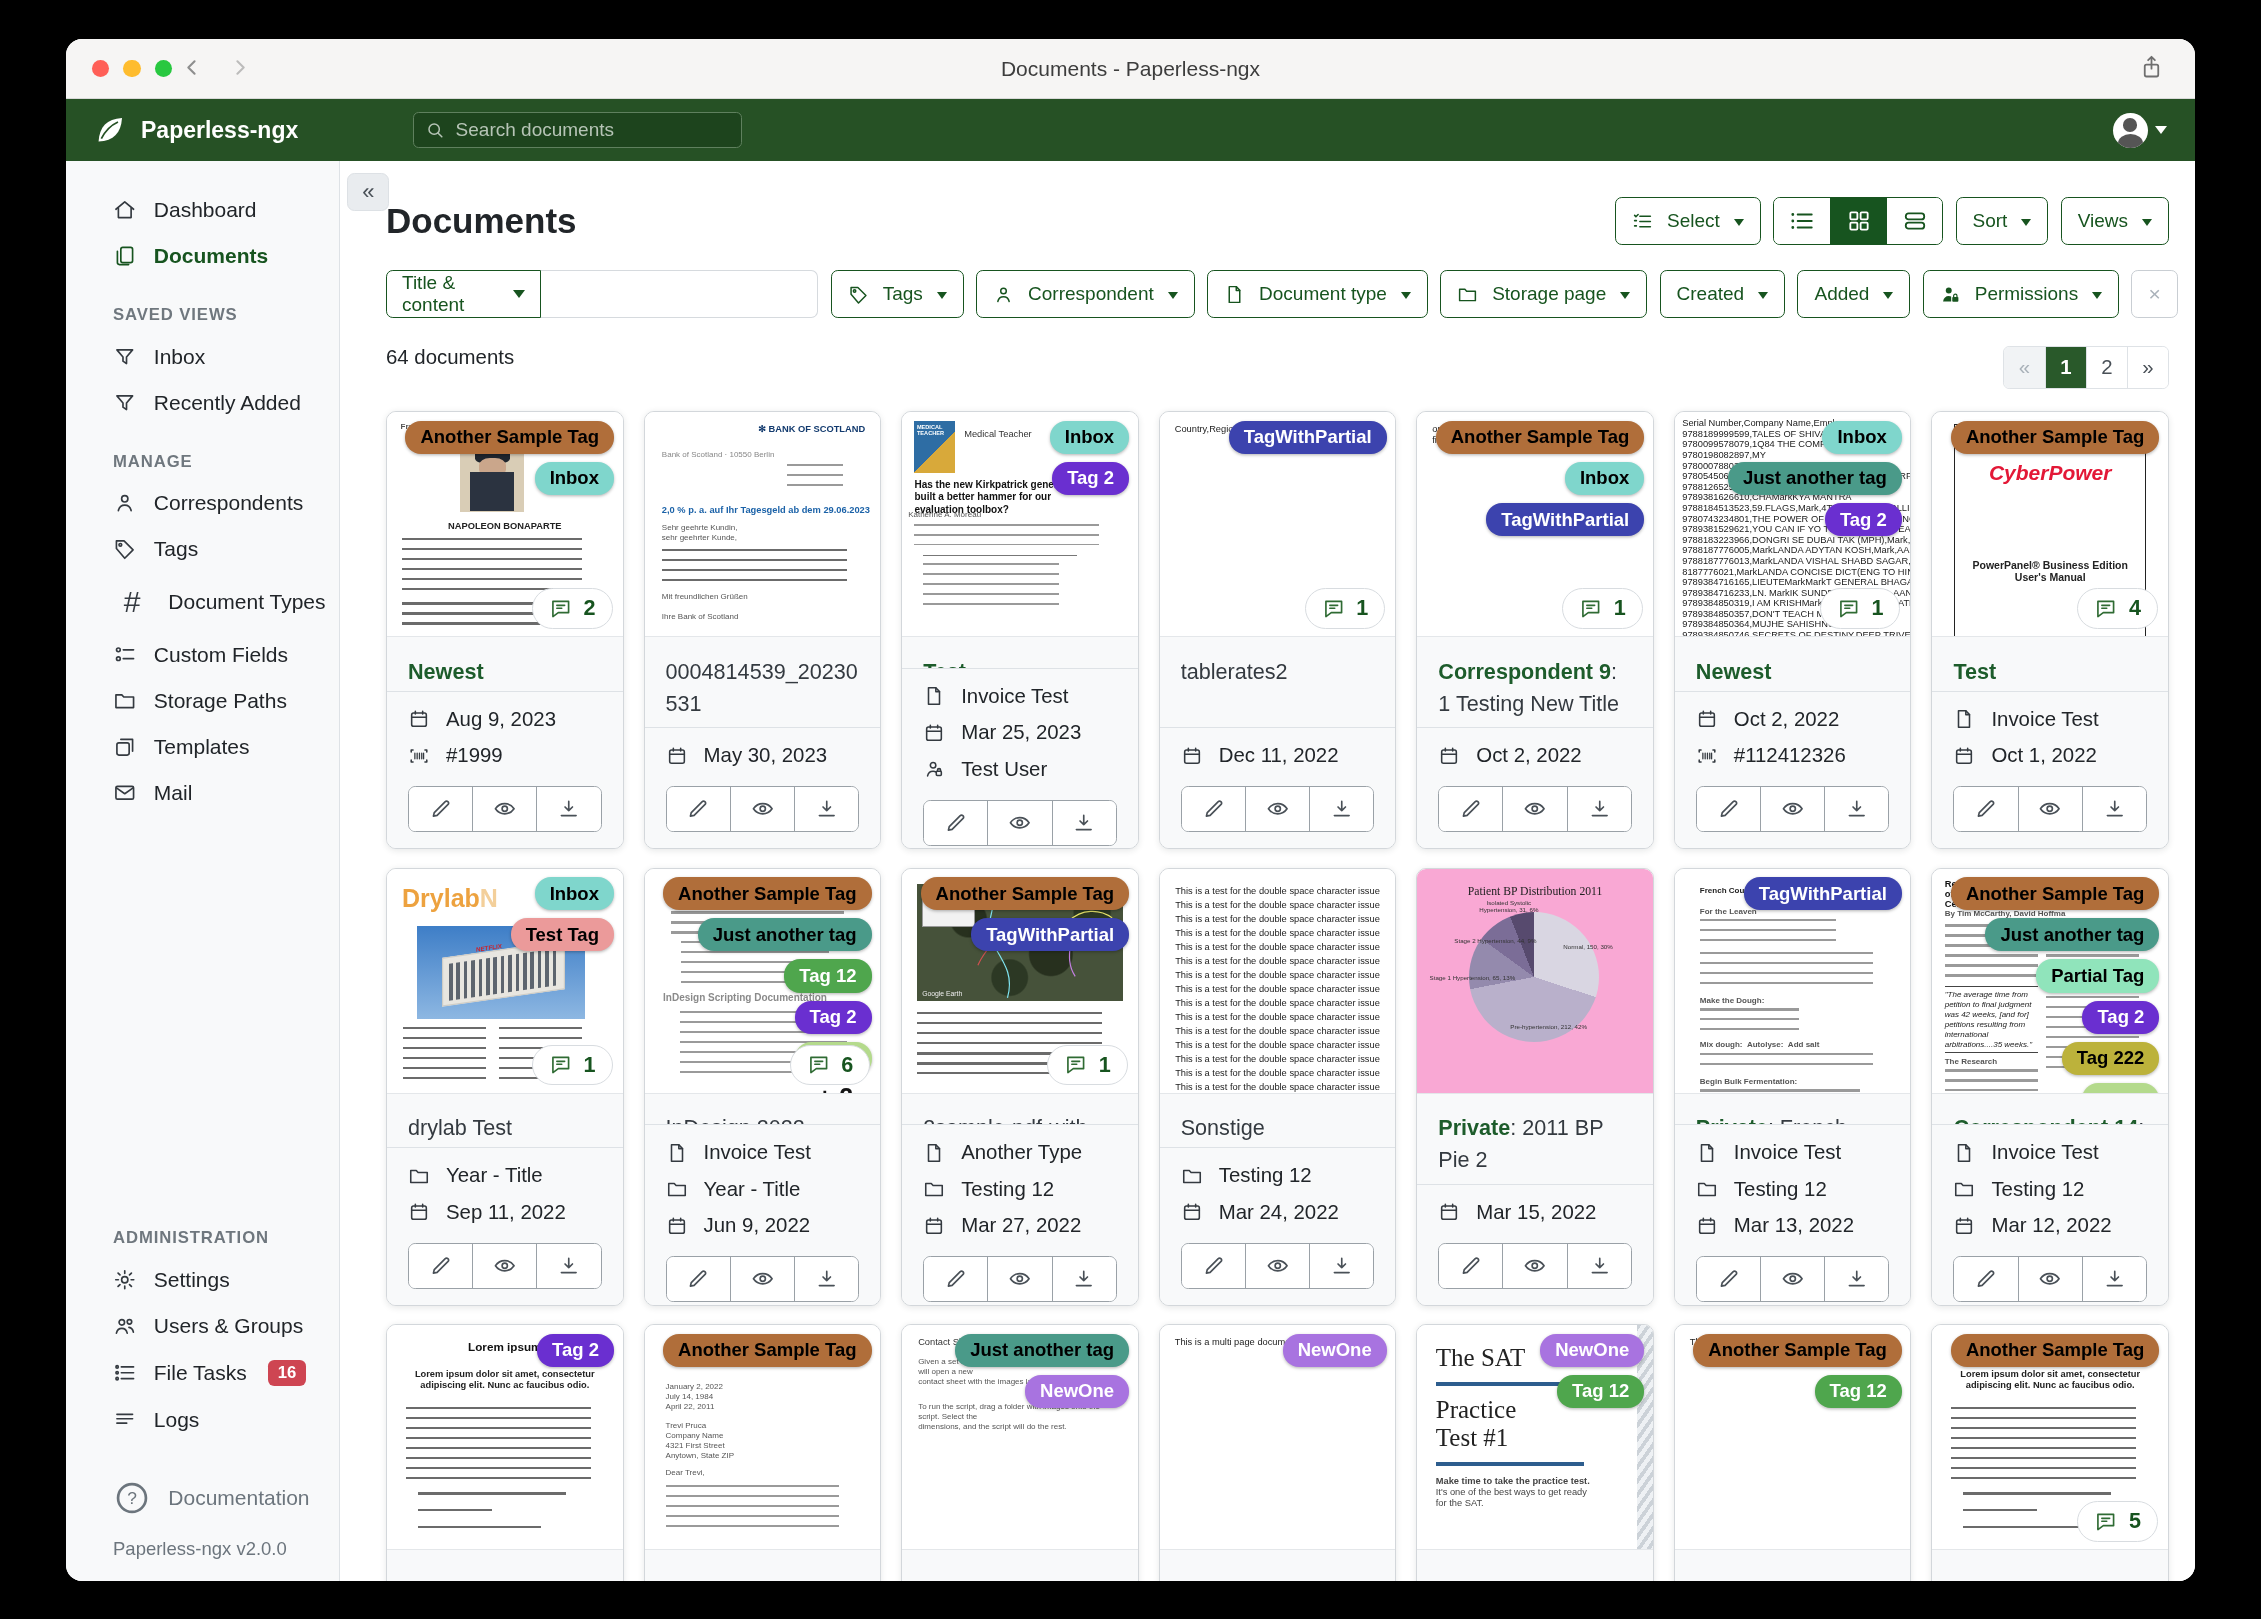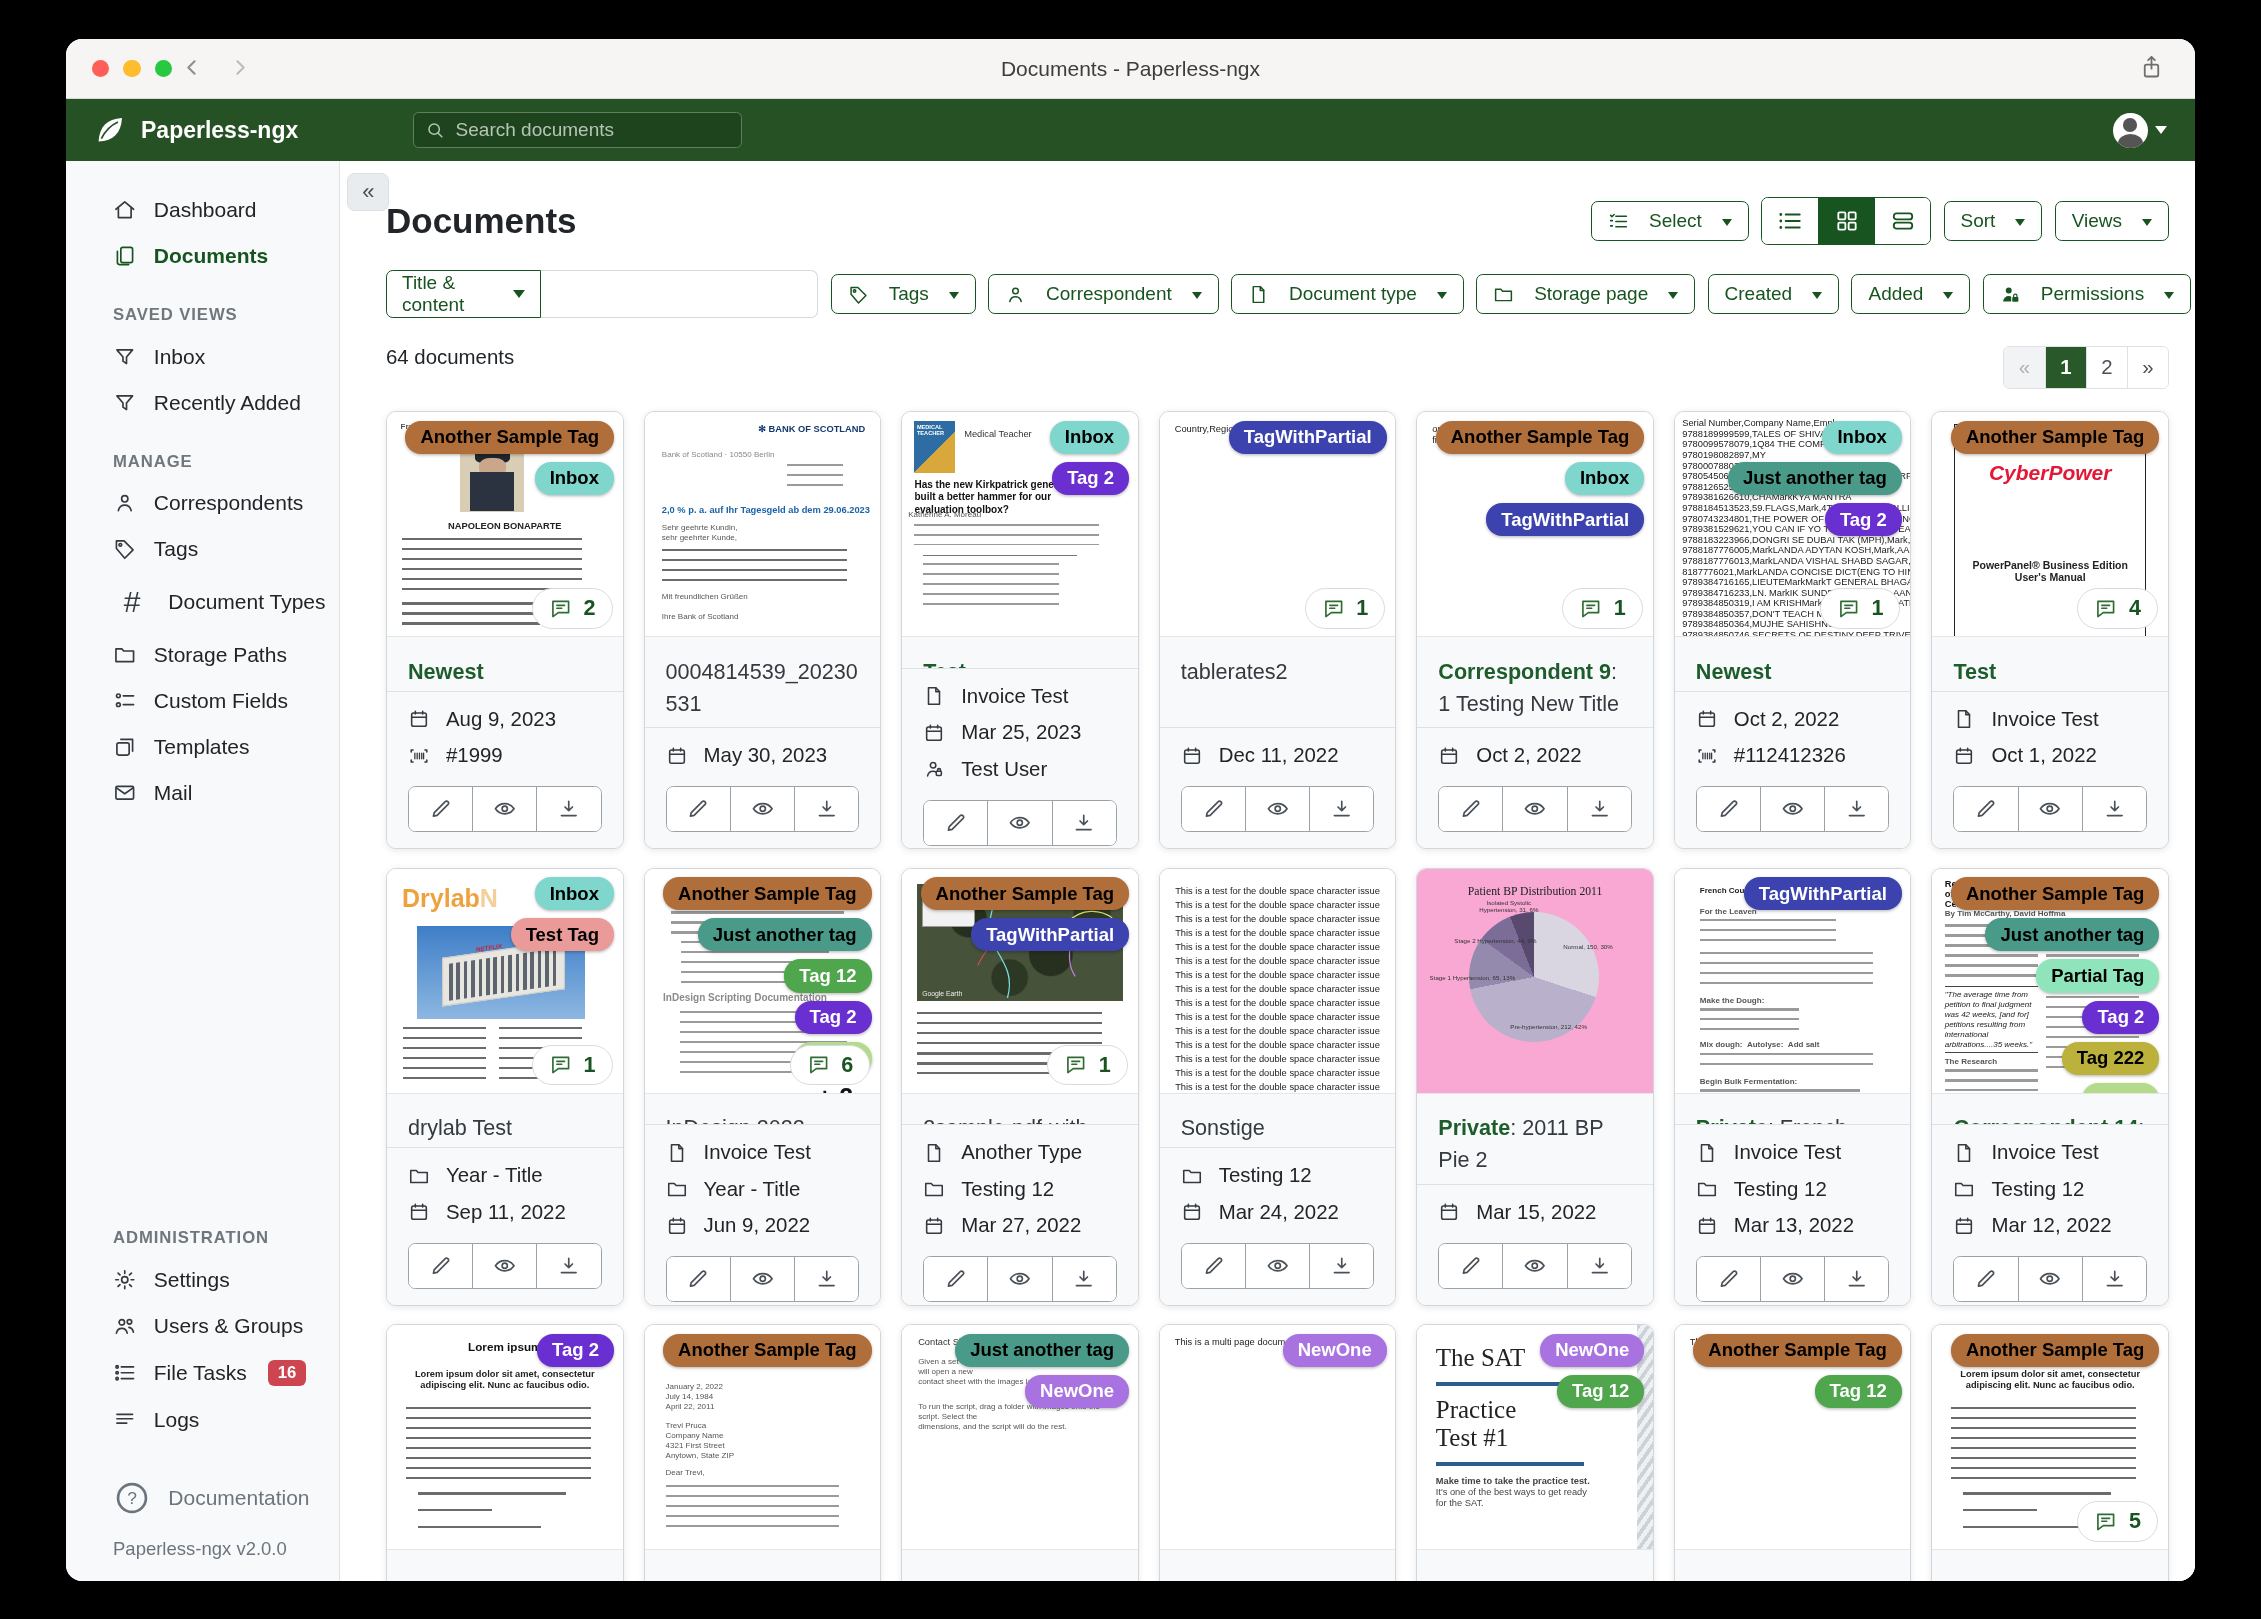--- a/index.html
+++ b/index.html
@@ -53,22 +53,22 @@
   .sb-version { padding:10px 12.3px 0 47px; font-size:18.5px; color:#6c757d; }
   .icon svg { width:1em; height:1em; display:block; }
 
   .content { flex:1; position:relative; padding:0 26px 0 46px; background:#fff; overflow:hidden; }
   .collapse-chip { position:absolute; left:7.4px; top:12.3px; width:42px; height:38px; background:#e9ecef; border:0.6px solid #dde1e5;
     border-radius:7.4px; color:#495057; font-size:22px; display:flex; align-items:center; justify-content:center; }
 
   .page-head { display:flex; align-items:center; margin-top:36px; }
   h1.page-title { margin:0; font-size:35px; font-weight:600; color:#212529; }
   .head-actions { margin-left:auto; display:flex; gap:12.3px; align-items:center; }
-  .btn { display:inline-flex; align-items:center; justify-content:center; gap:20px; border:1.2px solid #17541f; color:#17541f;
-    background:#fff; border-radius:6.8px; font-size:19px; height:40px; padding:13px 16px; white-space:nowrap; cursor:pointer; }
+  .btn { display:inline-flex; align-items:center; justify-content:center; gap:14px; border:1.2px solid #17541f; color:#17541f;
+    background:#fff; border-radius:6.8px; font-size:19px; height:48px; padding:13px 16px; white-space:nowrap; cursor:pointer; }
   .btn .icon { font-size:21px; display:flex; }
   .btn .caret { border-top-width:7.4px; border-left-width:5.6px; border-right-width:5.6px; margin-top:2.5px; }
   .toggle-group { display:flex; border:1.2px solid #17541f; border-radius:6.8px; overflow:hidden; height:48px; }
   .tg-seg { width:56px; display:flex; align-items:center; justify-content:center; color:#17541f; background:#fff; cursor:pointer; }
   .tg-seg + .tg-seg { border-left:1.2px solid #17541f; }
   .tg-seg.active { background:#17541f; color:#fff; }
   .tg-seg .icon { font-size:26px; }
 
   .filter-row { display:flex; gap:12.3px; margin-top:25px; align-items:center; }
   .tc-group { display:flex; height:48px; }
@@ -237,35 +237,35 @@
           <span class="icon">
             <svg viewBox="0 0 24 24" fill="currentColor" style="font-size:38px">
               <text x="12" y="18" text-anchor="middle" font-size="19" font-family="Liberation Sans,sans-serif">#</text>
             </svg>
           </span>
           <span>Document Types</span>
         </div>
         <div class="sb-item">
           <span class="icon">
             <svg viewBox="0 0 24 24" fill="none" stroke="currentColor" stroke-width="1.7" stroke-linecap="round" stroke-linejoin="round">
-              <path d="M3 6h6l2 2.2h10V19H3z"></path>
-            </svg>
-          </span>
-          <span>Storage Paths</span>
-        </div>
-        <div class="sb-item">
-          <span class="icon">
-            <svg viewBox="0 0 24 24" fill="none" stroke="currentColor" stroke-width="1.7" stroke-linecap="round" stroke-linejoin="round">
               <circle cx="5.5" cy="7" r="1.9"></circle>
               <path d="M10.5 7H21"></path>
               <circle cx="5.5" cy="16" r="1.9"></circle>
               <path d="M10.5 16H21"></path>
             </svg>
           </span>
           <span>Custom Fields</span>
+        </div>
+        <div class="sb-item">
+          <span class="icon">
+            <svg viewBox="0 0 24 24" fill="none" stroke="currentColor" stroke-width="1.7" stroke-linecap="round" stroke-linejoin="round">
+              <path d="M3 6h6l2 2.2h10V19H3z"></path>
+            </svg>
+          </span>
+          <span>Storage Paths</span>
         </div>
         <div class="sb-item">
           <span class="icon">
             <svg viewBox="0 0 24 24" fill="none" stroke="currentColor" stroke-width="1.7" stroke-linecap="round" stroke-linejoin="round">
               <rect x="4" y="8" width="12.5" height="12.5" rx="2"></rect>
               <path d="M8 4.5h12v12"></path>
             </svg>
           </span>
           <span>Templates</span>
         </div>

